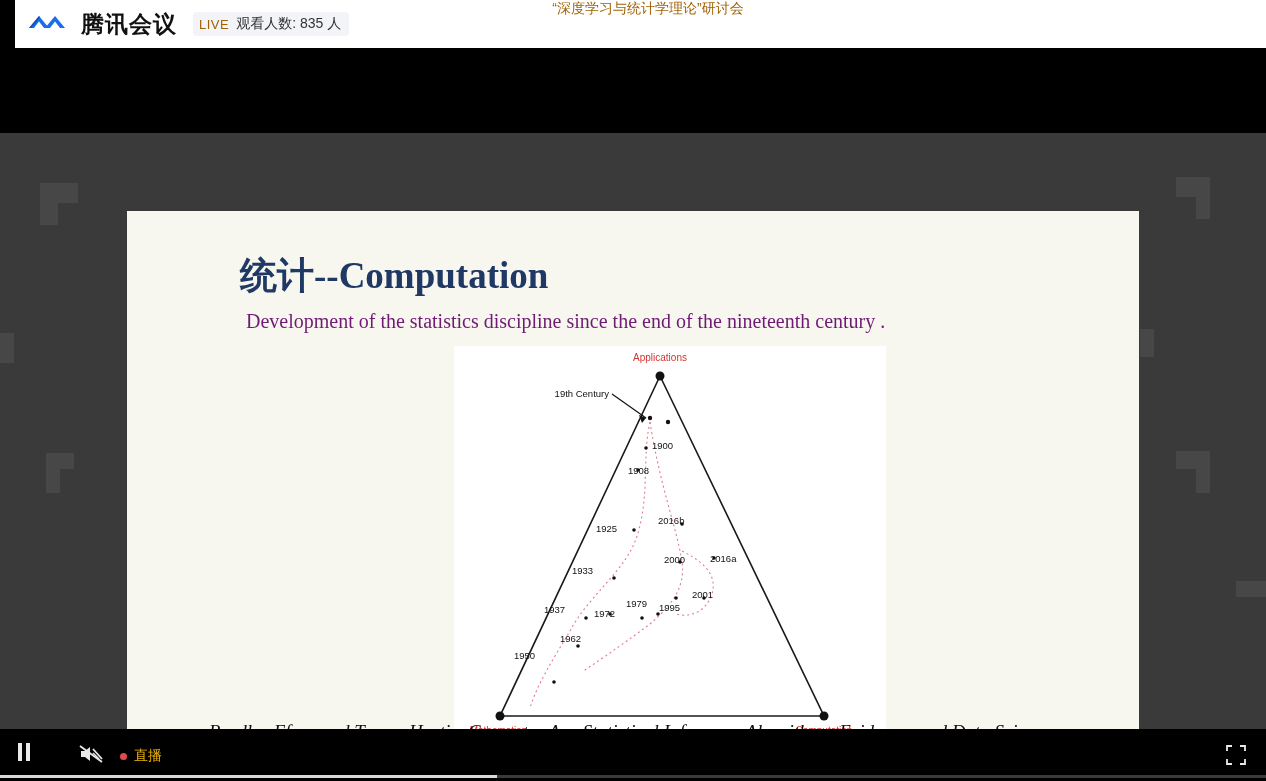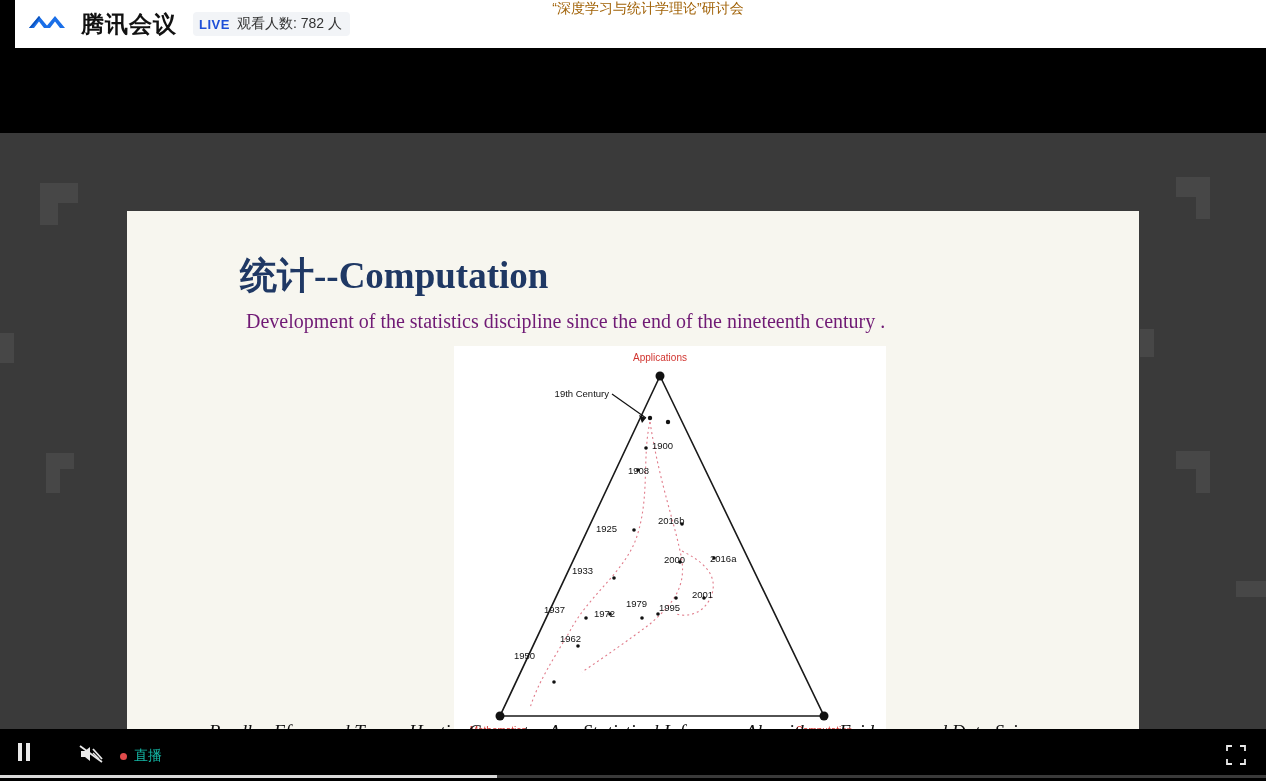--- a/index.html
+++ b/index.html
@@ -40,22 +40,22 @@
   }
   #live-wrap {
     display: flex; align-items: center;
     margin-left: 16px;
     background: #f2f4f7;
     border-radius: 4px;
     padding: 4px 8px 4px 6px;
     height: 24px;
   }
   #live-badge {
-    color: #1d4ed8;
-    font-weight: bold;
+    color: #a16207;
+    font-weight: normal;
     font-size: 13px;
     letter-spacing: 0.5px;
   }
   #viewer-count {
     color: #333;
     font-size: 14px;
     margin-left: 7px;
   }
   #meeting-title {
     position: absolute;
@@ -143,21 +143,21 @@
   #progress-fill {
     position: absolute;
     left: 0; top: 0;
     height: 3px;
     width: 497px;
     background: #d9d9d9;
   }
   .ctrl {
     position: absolute;
     display: flex; align-items: center;
-    color: #14b8a6;
+    color: #eab308;
   }
   #btn-pause { left: 18px; top: 14px; }
   #btn-mute { left: 78px; top: 14px; }
   #live-indicator { left: 120px; top: 18px; font-size: 14px; }
   #live-dot {
     width: 7px; height: 7px;
     border-radius: 50%;
     background: #e04b4b;
     margin-right: 7px;
   }
@@ -177,21 +177,21 @@
   <div id="topbar">
     <div id="brand">
       <svg id="logo-mark" viewBox="0 0 48 30">
         <path d="M2 19 L12 7 L22 19 L17 19 L12 12.5 L7 19 Z" fill="#1a6fe8"></path>
         <path d="M18 19 L28 7 L38 19 L33 19 L28 12.5 L23 19 Z" fill="#1a6fe8"></path>
         <path d="M2 19 L12 7 L13 8.5 L4.5 19 Z" fill="#0d54bd"></path>
       </svg>
       <div id="brand-name">腾讯会议</div>
       <div id="live-wrap">
         <span id="live-badge">LIVE</span>
-        <span id="viewer-count">观看人数: 782 人</span>
+        <span id="viewer-count">观看人数: 835 人</span>
       </div>
     </div>
     <div id="meeting-title">“深度学习与统计学理论”研讨会</div>
   </div>
 
   <div id="stage">
     <div id="video-bg">
       <div class="deco" style="left:40px;  top:50px;  width:38px; height:20px;"></div>
       <div class="deco" style="left:40px;  top:70px;  width:18px; height:22px;"></div>
       <div class="deco" style="left:0px;   top:200px; width:14px; height:30px;"></div>

